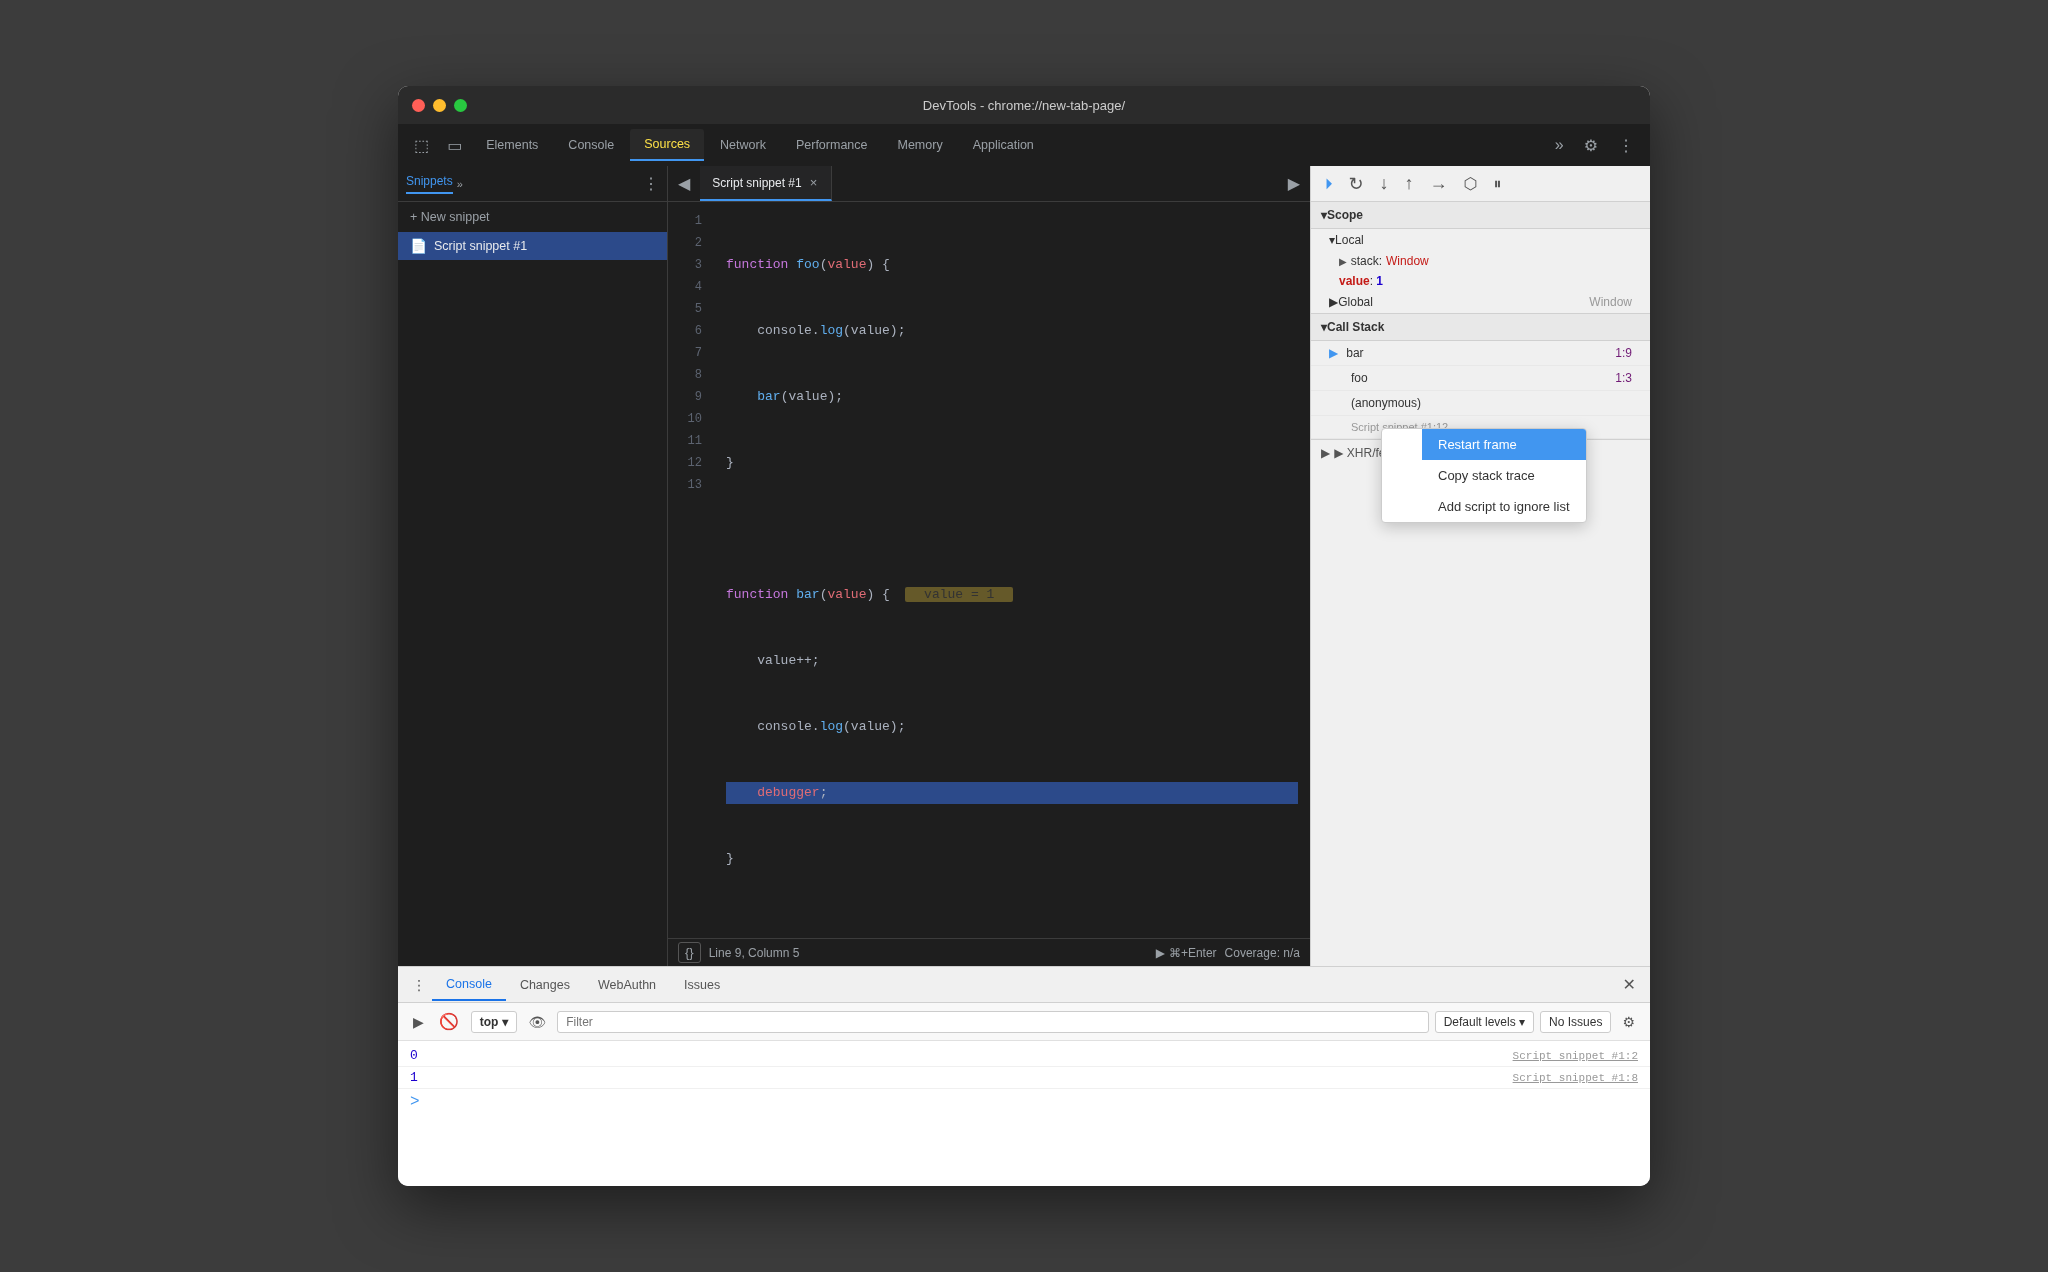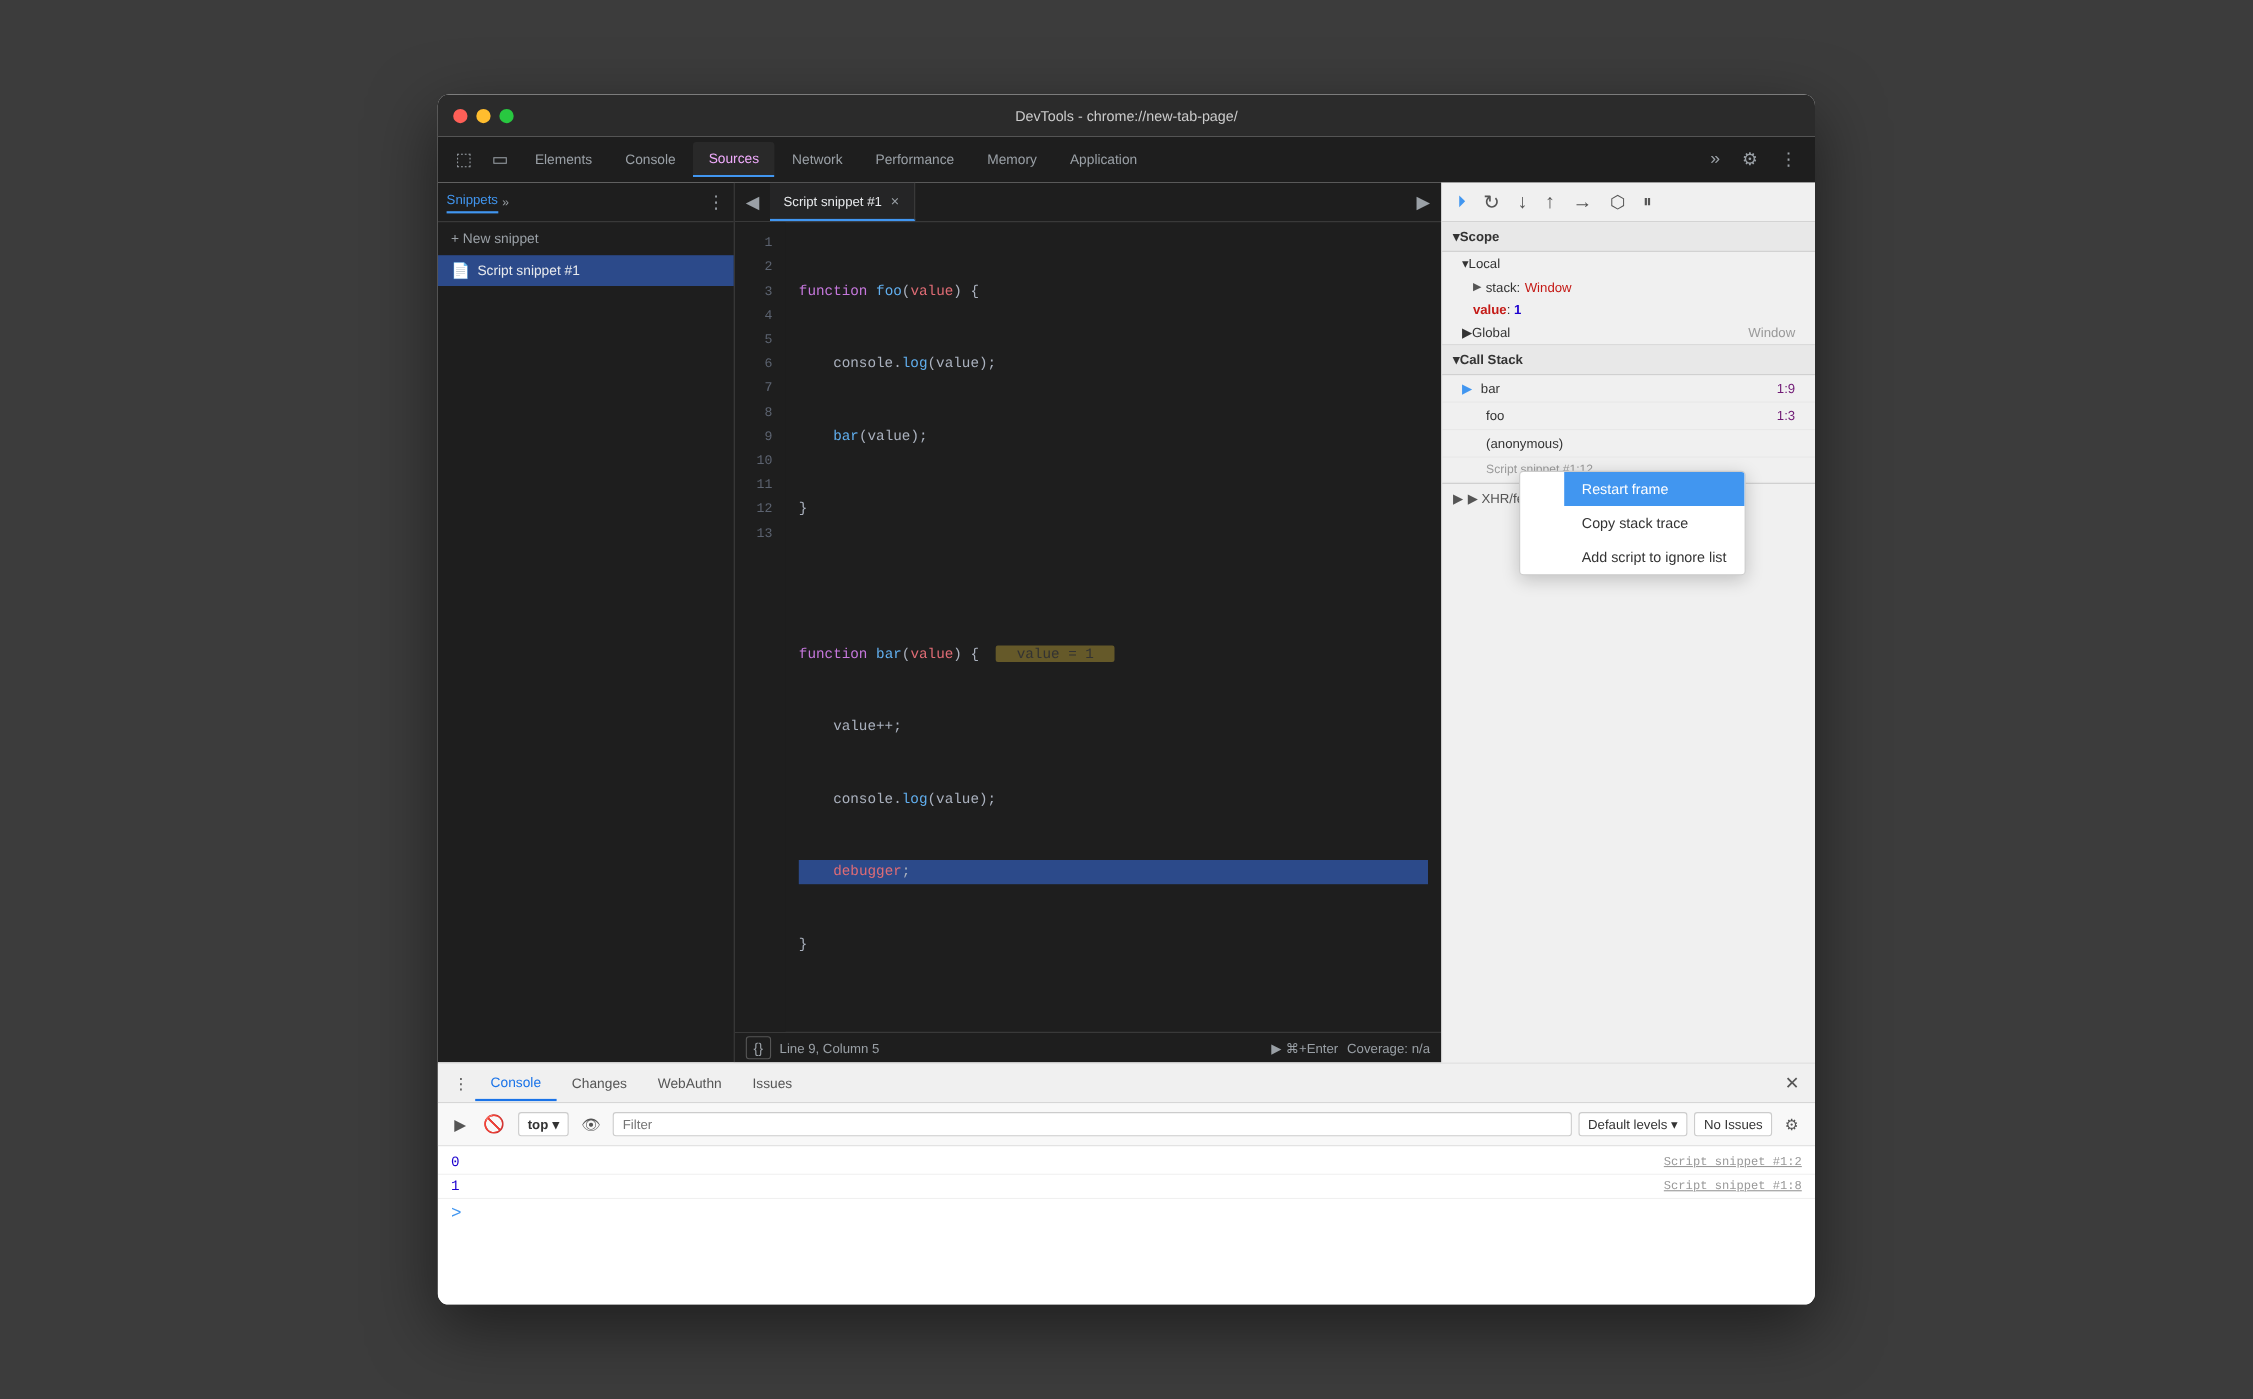--- a/index.html
+++ b/index.html
@@ -67,21 +67,21 @@
     }
     .main-tab {
       color: #9aa0a6;
       font-size: 12.5px;
       padding: 8px 14px;
       cursor: pointer;
       border-radius: 3px 3px 0 0;
       white-space: nowrap;
     }
     .main-tab.active {
-      color: #f0abfc;
+      color: #fde047;
       border-bottom: 2px solid #4196f0;
       background: #292929;
     }
     .main-tabs-right {
       margin-left: auto;
       display: flex;
       gap: 4px;
       align-items: center;
     }
     .icon-btn {

